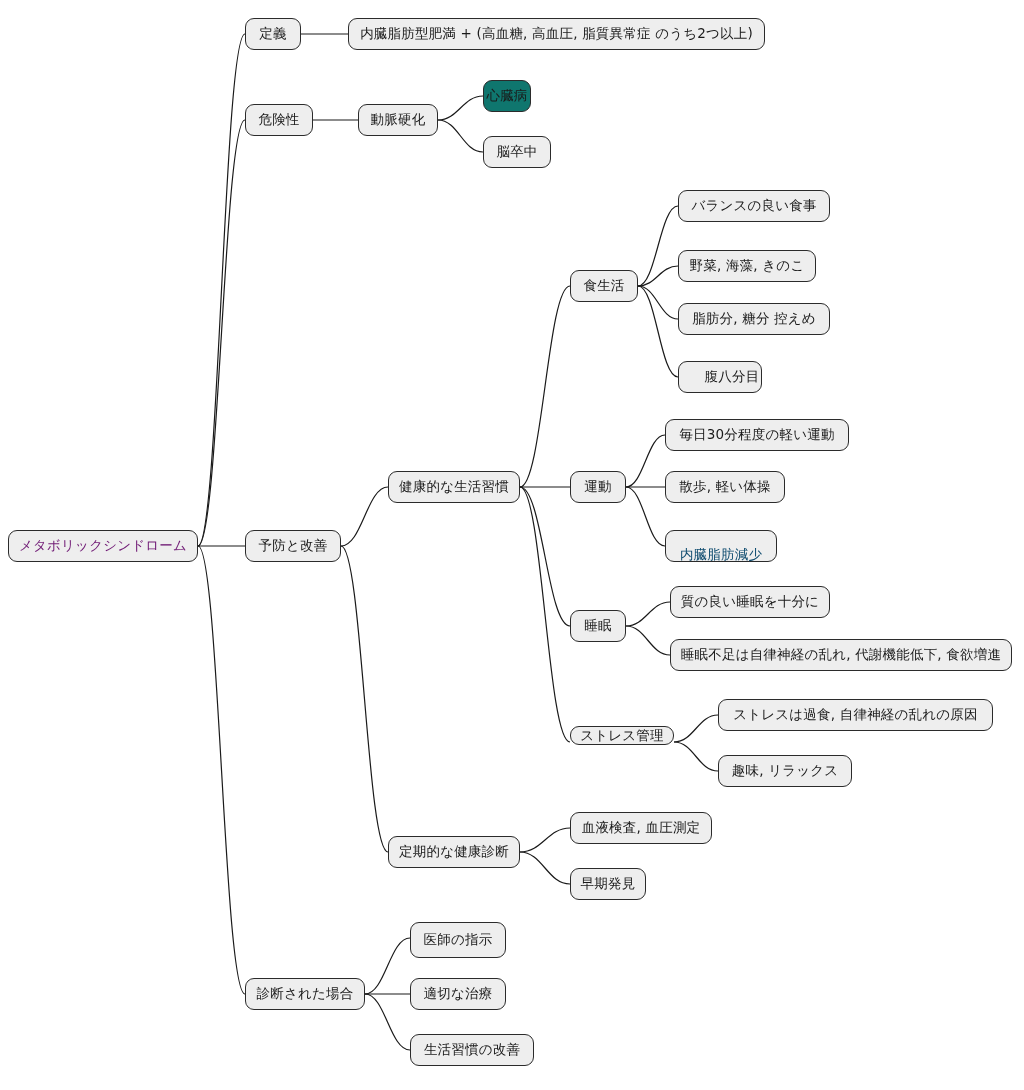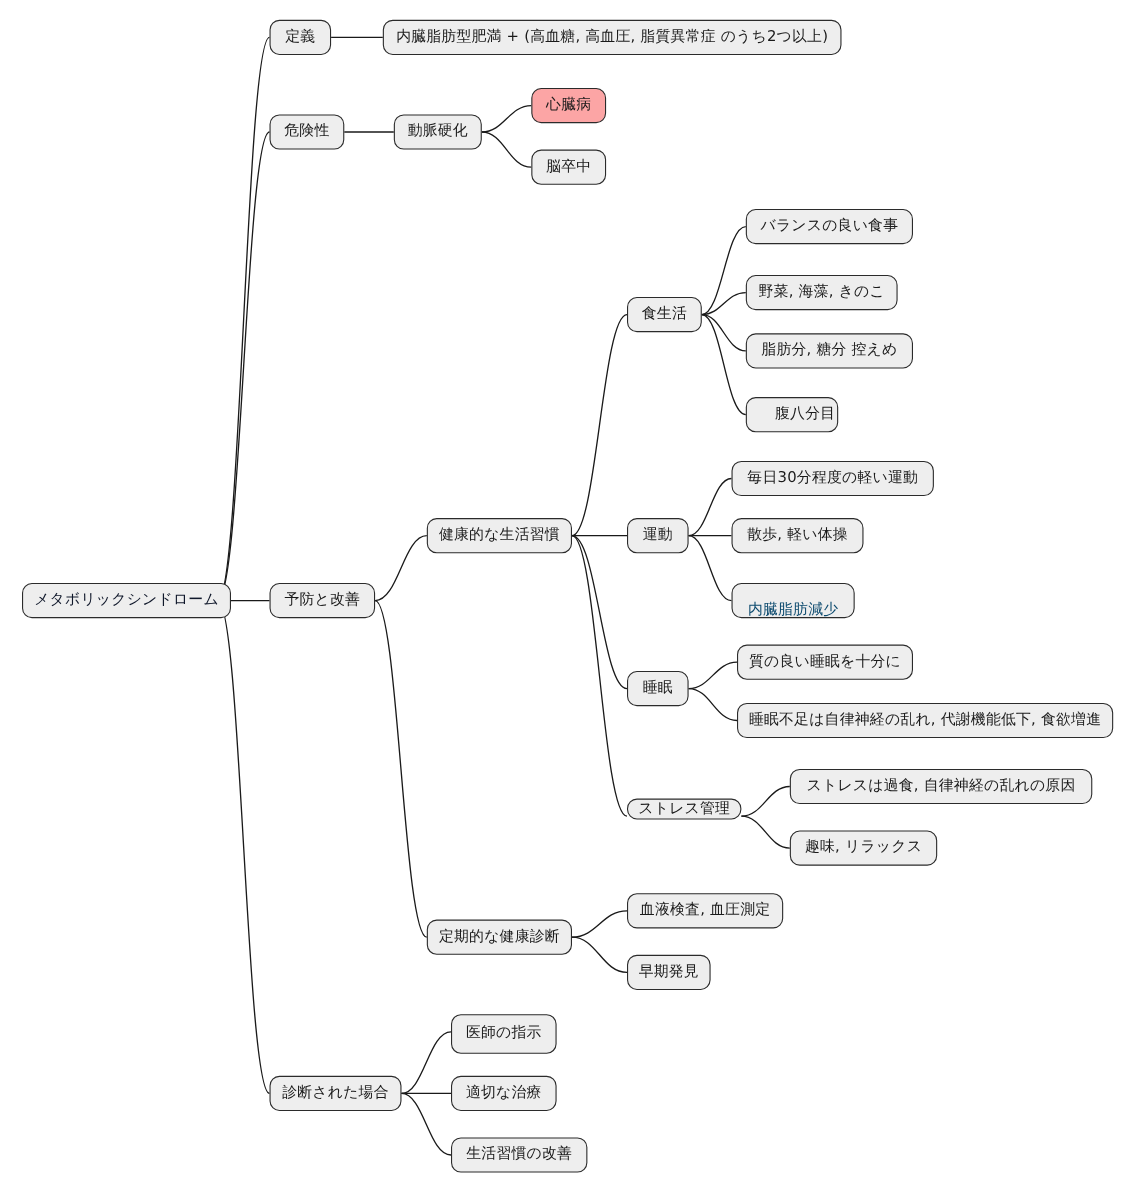--- a/index.html
+++ b/index.html
@@ -79,36 +79,36 @@
       <path d="M626,626 C645.8,626 650.2,655 670,655" fill="none" stroke="#1a1a1a" stroke-width="1.2"></path>
       <path d="M674,742 C693.8,742 698.2,715 718,715" fill="none" stroke="#1a1a1a" stroke-width="1.2"></path>
       <path d="M674,742 C693.8,742 698.2,771 718,771" fill="none" stroke="#1a1a1a" stroke-width="1.2"></path>
       <path d="M520,852 C542.5,852 547.5,828 570,828" fill="none" stroke="#1a1a1a" stroke-width="1.2"></path>
       <path d="M520,852 C542.5,852 547.5,884 570,884" fill="none" stroke="#1a1a1a" stroke-width="1.2"></path>
       <path d="M365,994 C385.25,994 389.75,938 410,938" fill="none" stroke="#1a1a1a" stroke-width="1.2"></path>
       <path d="M365,994 C385.25,994 389.75,994 410,994" fill="none" stroke="#1a1a1a" stroke-width="1.2"></path>
       <path d="M365,994 C385.25,994 389.75,1050 410,1050" fill="none" stroke="#1a1a1a" stroke-width="1.2"></path>
     </svg>
   <div id="node-layer">
-      <div class="node root" style="left: 20px; top: 530px; width: 190px; height: 32px; background: rgb(238, 238, 238); border-color: rgb(43, 43, 43); color: #0f172a;">
+      <div class="node root" style="left: 8px; top: 530px; width: 190px; height: 32px; background: rgb(238, 238, 238); border-color: rgb(43, 43, 43); color: #701a75;">
         <span>メタボリックシンドローム</span>
       </div>
       <div class="node" style="left: 245px; top: 18px; width: 56px; height: 32px; background: rgb(238, 238, 238); border-color: rgb(43, 43, 43); color: rgb(26, 26, 26);">
         <span>定義</span>
       </div>
       <div class="node" style="left: 348px; top: 18px; width: 417px; height: 32px; background: rgb(238, 238, 238); border-color: rgb(43, 43, 43); color: rgb(26, 26, 26);">
         <span>内臓脂肪型肥満 + (高血糖, 高血圧, 脂質異常症 のうち2つ以上)</span>
       </div>
       <div class="node" style="left: 245px; top: 104px; width: 68px; height: 32px; background: rgb(238, 238, 238); border-color: rgb(43, 43, 43); color: rgb(26, 26, 26);">
         <span>危険性</span>
       </div>
       <div class="node" style="left: 358px; top: 104px; width: 80px; height: 32px; background: rgb(238, 238, 238); border-color: rgb(43, 43, 43); color: rgb(26, 26, 26);">
         <span>動脈硬化</span>
       </div>
-      <div class="node" style="left: 483px; top: 80px; width: 68px; height: 32px; background: #fca5a5; border-color: rgb(43, 43, 43); color: rgb(26, 26, 26);">
+      <div class="node" style="left: 483px; top: 80px; width: 48px; height: 32px; background: #0f766e; border-color: rgb(43, 43, 43); color: rgb(26, 26, 26);">
         <span>心臓病</span>
       </div>
       <div class="node" style="left: 483px; top: 136px; width: 68px; height: 32px; background: rgb(238, 238, 238); border-color: rgb(43, 43, 43); color: rgb(26, 26, 26);">
         <span>脳卒中</span>
       </div>
       <div class="node" style="left: 245px; top: 530px; width: 96px; height: 32px; background: rgb(238, 238, 238); border-color: rgb(43, 43, 43); color: rgb(26, 26, 26);">
         <span>予防と改善</span>
       </div>
       <div class="node" style="left: 388px; top: 471px; width: 132px; height: 32px; background: rgb(238, 238, 238); border-color: rgb(43, 43, 43); color: rgb(26, 26, 26);">
         <span>健康的な生活習慣</span>

